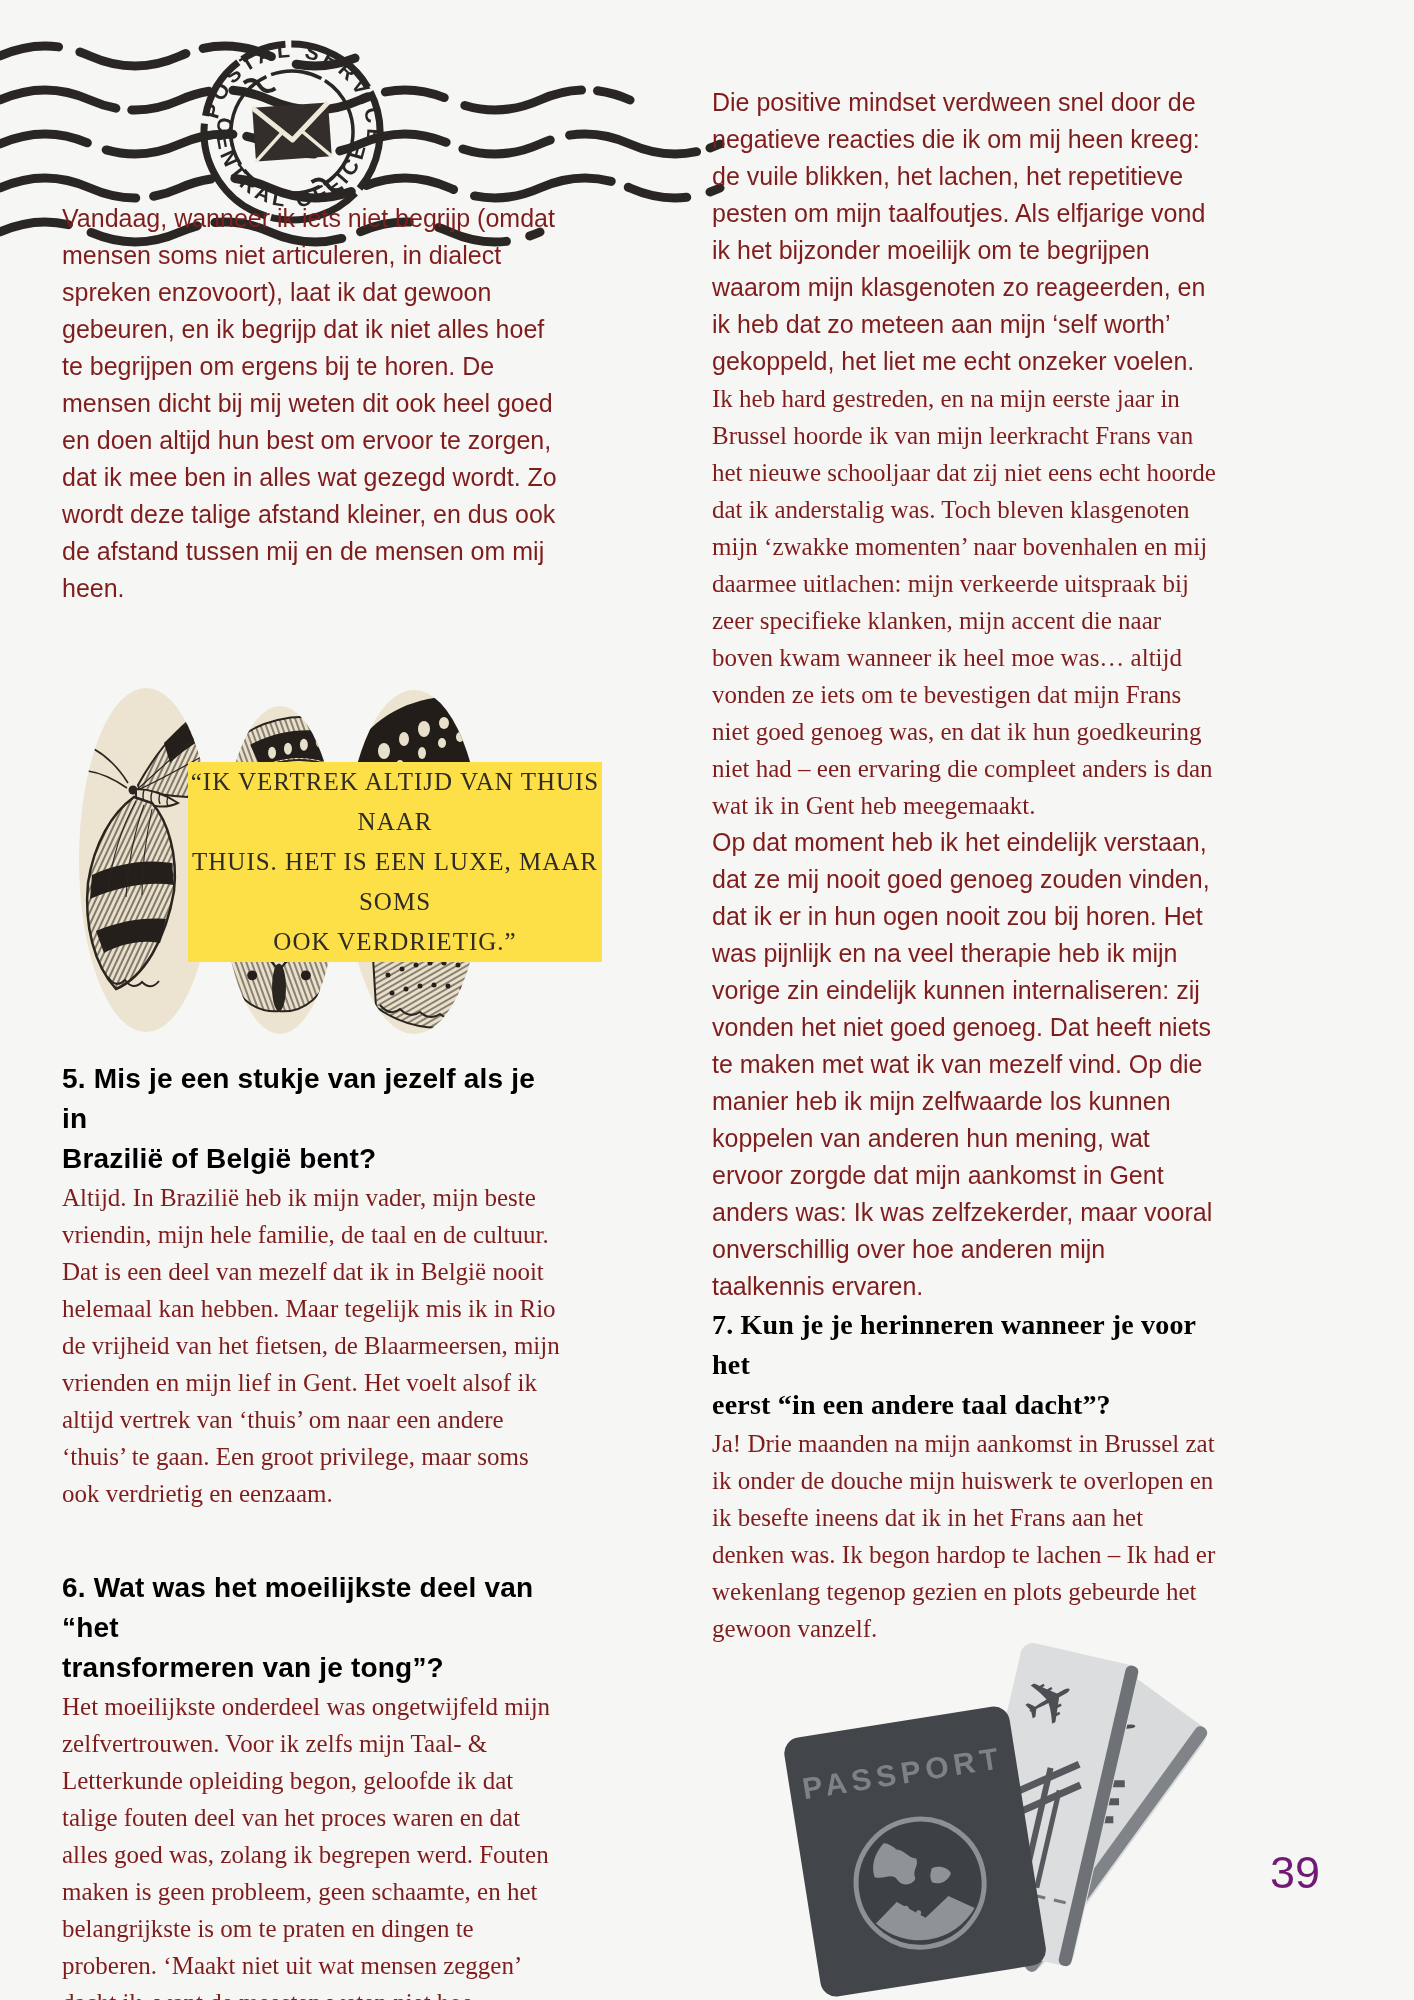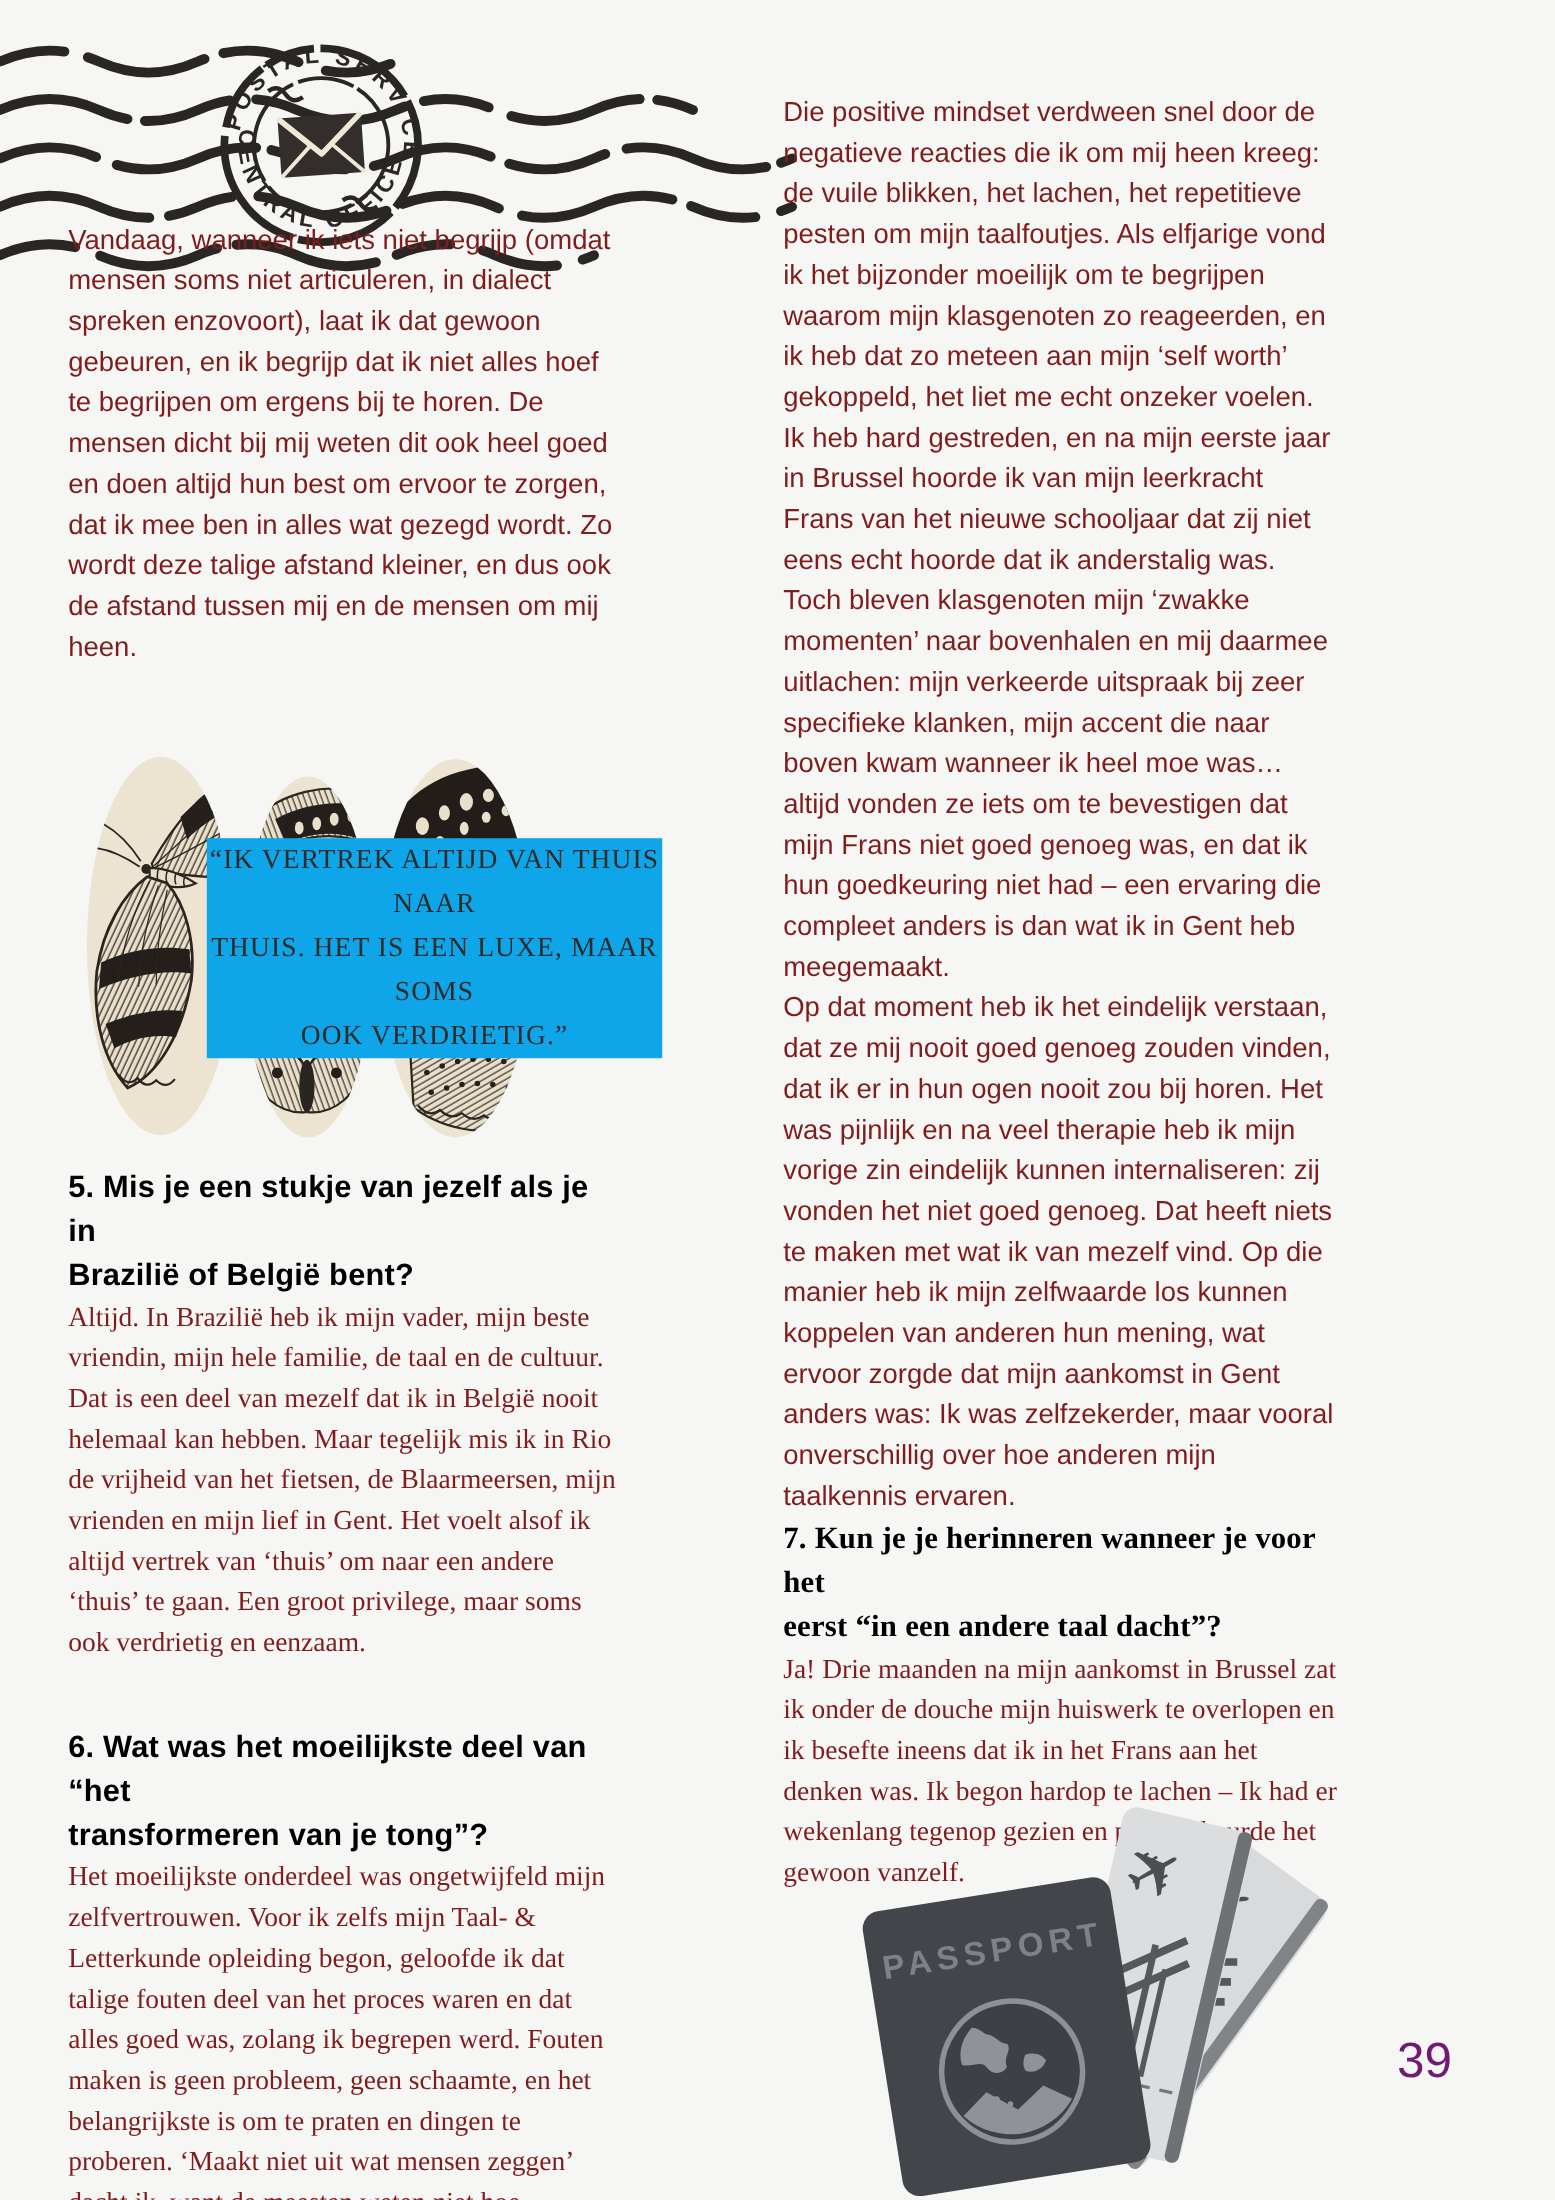--- a/index.html
+++ b/index.html
@@ -2,30 +2,30 @@
 <html><head>
 <meta charset="utf-8">
 <style>
   html,body{margin:0;padding:0;background:#f6f6f4;}
   .page{position:relative;width:1414px;height:2000px;background:#f6f6f4;overflow:hidden;
         color:#1b1b1b;font-family:"Liberation Sans",sans-serif;}
   .col{position:absolute;}
   .col-left{left:62px;top:200px;width:502px;}
   .col-right{left:712px;top:84px;width:505px;}
   p.body{margin:0;font-size:25px;line-height:37px;color:#7f1d1d;}
-  .mt28{margin-top:28px;} .mt46{margin-top:46px;} .mt58{margin-top:58px;font-family:Liberation Serif, serif;}
+  .mt28{margin-top:28px;font-family:Liberation Serif, serif;} .mt46{margin-top:46px;} .mt58{margin-top:58px;font-family:Liberation Serif, serif;}
   .qhead{margin:0;font-size:28px;line-height:40px;font-weight:700;color:#000000;
          white-space:pre-line;letter-spacing:.2px;}
   .qbody{margin-top:6px;font-family:Liberation Serif, serif;}
   .figure{position:relative;width:540px;height:356px;margin-top:72px;}
   .fig-ellipse{position:absolute;}
   .e1{left:16px;top:8px;}
   .e2{left:158px;top:26px;}
   .e3{left:282px;top:10px;}
-  .quotebox{position:absolute;left:126px;top:83px;width:414px;height:200px;background:#0ea5e9;
+  .quotebox{position:absolute;left:126px;top:83px;width:414px;height:200px;background:#fde047;
             display:flex;align-items:center;justify-content:center;}
   .quotetext{font-family:"Liberation Serif",serif;font-size:25px;line-height:40px;
              letter-spacing:1px;text-align:center;color:#2e2b29;white-space:pre-line;margin:0;}
   .q5head{margin-top:24px;}
   .q6head{margin-top:56px;}
   .stamp{position:absolute;left:0;top:20px;width:760px;height:245px;}
   .passport{position:absolute;left:752px;top:1642px;width:505px;height:358px;}
   .pagenum{position:absolute;left:1270px;top:1850px;font-size:45px;line-height:1;color:#701a75;}
 </style>
 </head>

